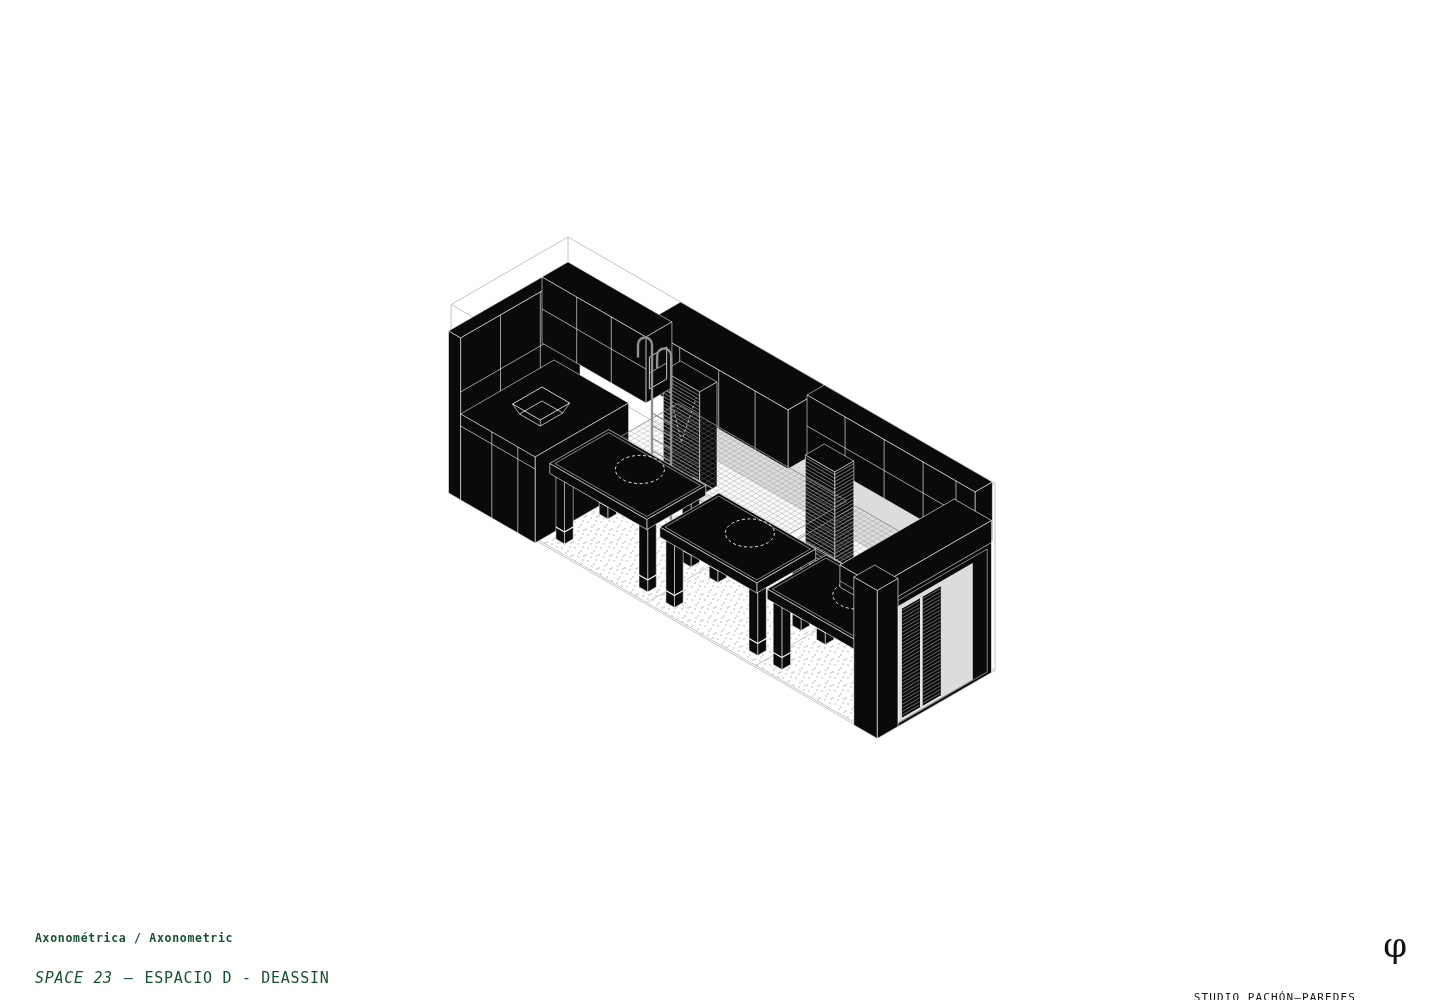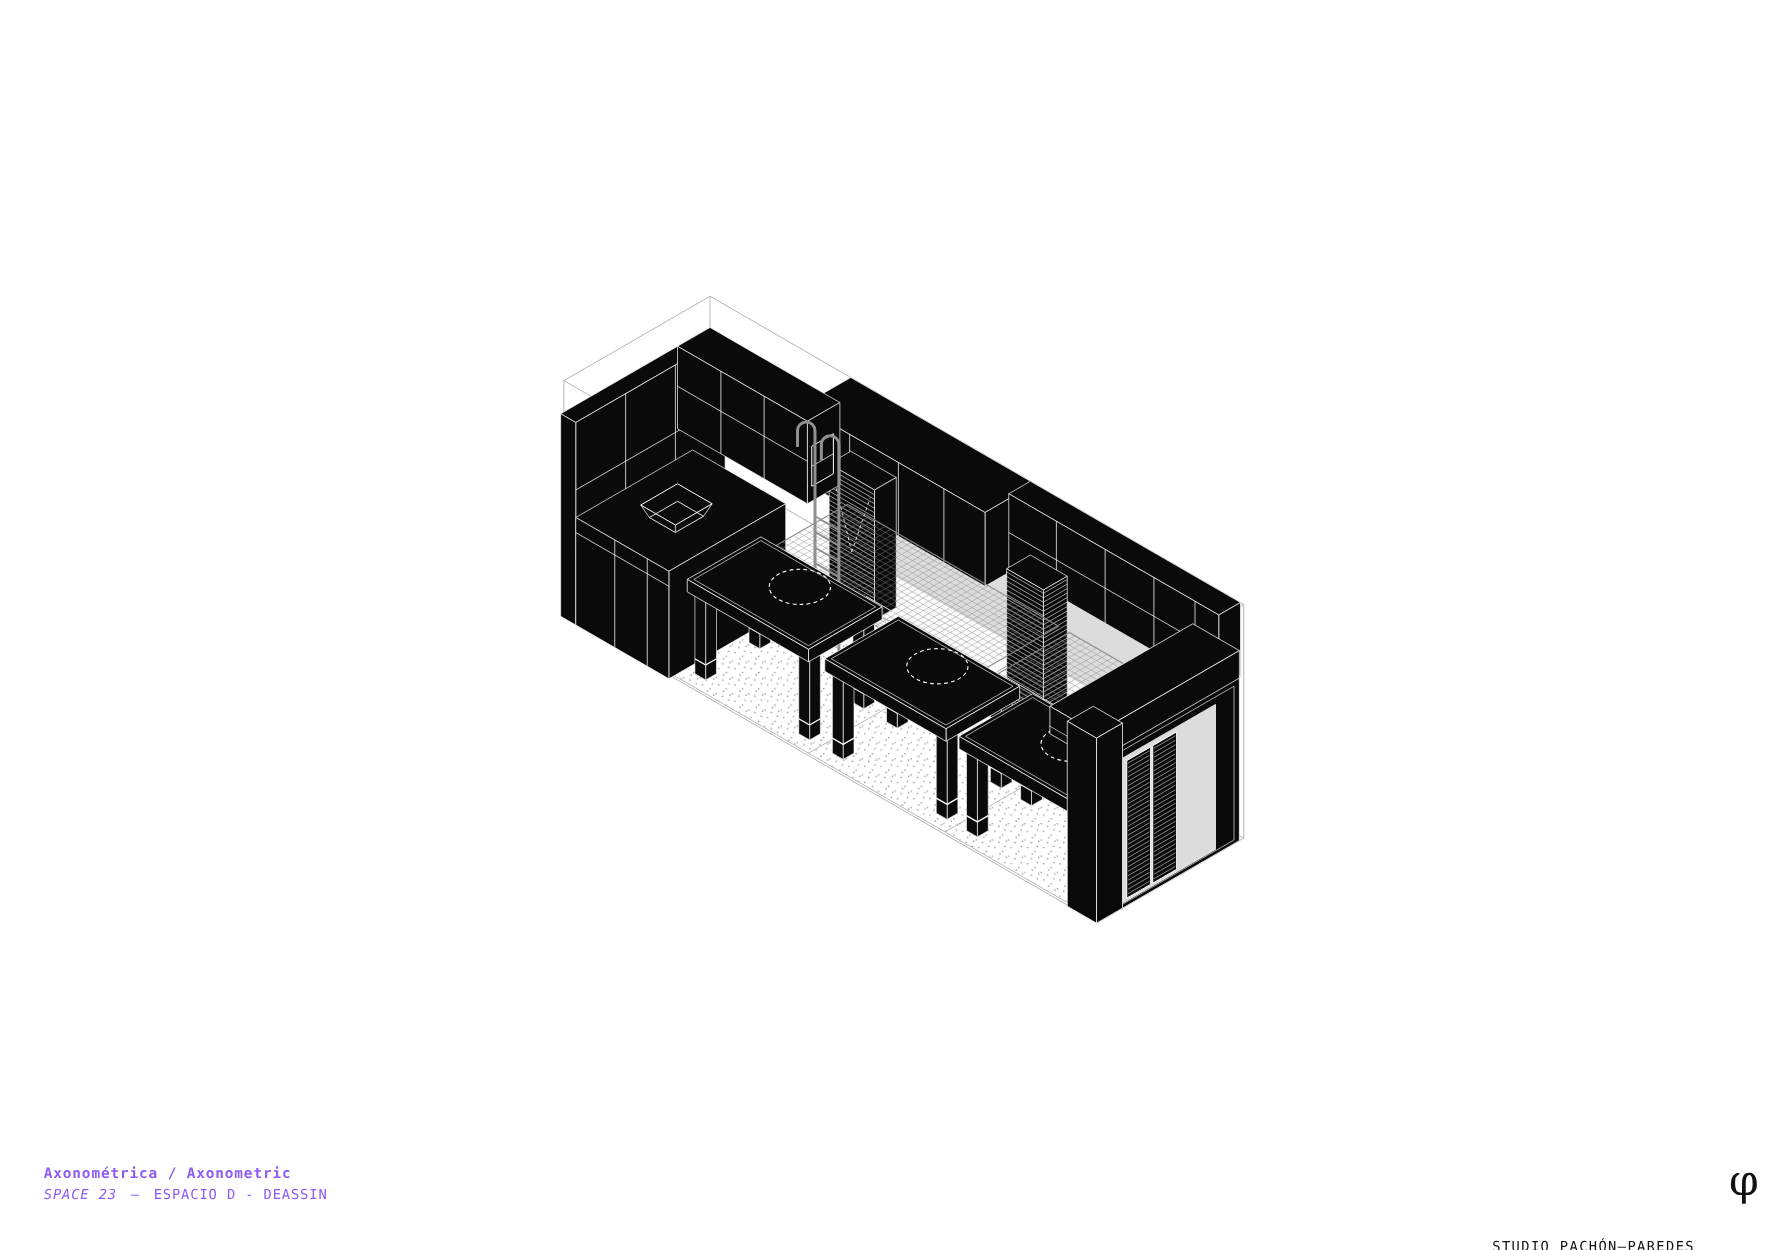--- a/index.html
+++ b/index.html
@@ -3,23 +3,23 @@
 <meta charset="utf-8">
 <style>
   html,body{margin:0;padding:0;}
   body{
     width:1433px;height:1000px;position:relative;overflow:hidden;
     background:#ffffff;
     font-family:"DejaVu Sans Mono","Liberation Mono",monospace;
   }
   .sheet{position:absolute;inset:0;}
   #axo{position:absolute;left:0;top:0;}
-  .footer-left{position:absolute;left:35px;top:931px;color:#8b5cf6;}
+  .footer-left{position:absolute;left:35px;top:931px;color:#14532d;}
   .fl1{font-weight:bold;font-size:11.5px;letter-spacing:.7px;white-space:nowrap;}
-  .fl2{font-size:11px;margin-top:4px;letter-spacing:.7px;white-space:nowrap;}
+  .fl2{font-size:15px;margin-top:24px;letter-spacing:.7px;white-space:nowrap;}
   .fl2 .it{font-style:italic;}
   .fl2 .sep{margin:0 11px;}
   .footer-right{position:absolute;right:77px;top:991px;font-size:11px;
     letter-spacing:1.1px;color:#111;white-space:nowrap;}
   .logo{position:absolute;right:26px;top:928px;
     font-family:"DejaVu Serif","Liberation Serif",serif;
     font-size:34px;font-weight:400;color:#111;line-height:1;}
 </style>
 </head>
 <body>

